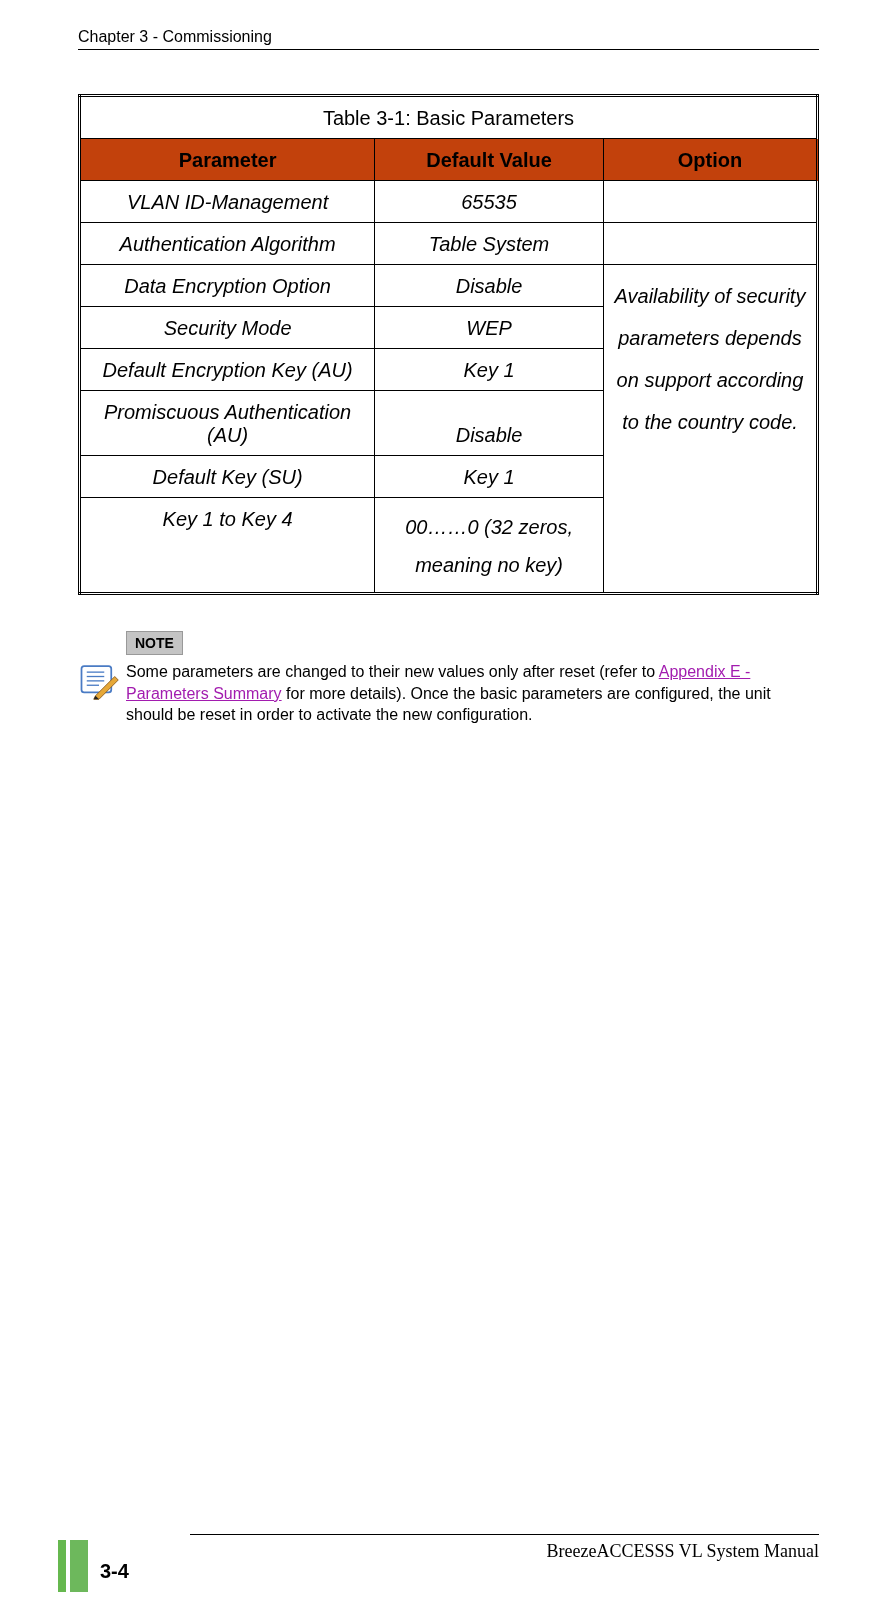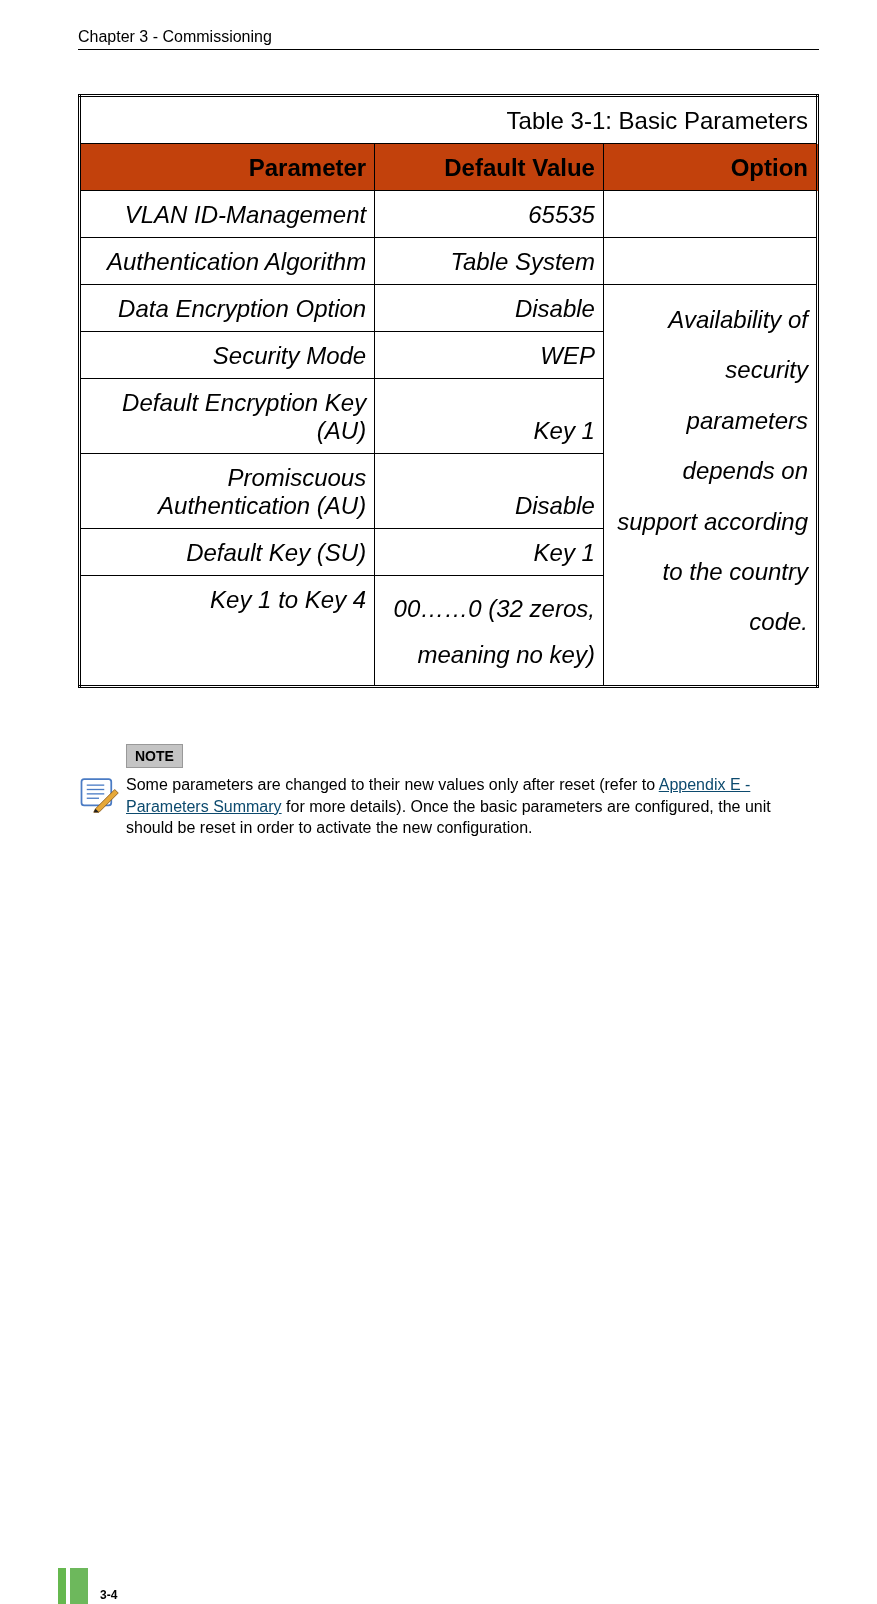--- a/index.html
+++ b/index.html
@@ -27,23 +27,23 @@
       left: 78px;
       right: 58px;
     }
     .params-table {
       width: 100%;
       border-collapse: collapse;
       border: 3px double #000;
     }
     .params-table th, .params-table td {
       padding: 10px 8px 8px 8px;
-      text-align: right;
+      text-align: center;
       vertical-align: bottom;
-      font-size: 24px;
+      font-size: 20px;
       font-weight: normal;
     }
     .table-title {
       text-align: center;
       font-weight: bold;
       padding: 14px 8px 10px 8px;
       font-size: 19px;
     }
     .header-row th {
       background: #c2410c;
@@ -65,21 +65,21 @@
     .comment-cell {
       vertical-align: top !important;
       border-left: 1px solid #000;
       padding-top: 10px;
       line-height: 2.1;
     }
     .multiline-val { line-height: 1.9; vertical-align: top !important; padding-top: 10px;}
     .multiline-param { vertical-align: top !important; padding-top: 10px; margin-top: 12px; }
     .no-bottom-border td { border-bottom: none !important; }
     .note-block {
-      margin-top: 56px;
+      margin-top: 36px;
       display: flex;
       align-items: flex-start;
     }
     .note-icon-col {
       width: 48px;
       flex-shrink: 0;
       padding-top: 28px;
     }
     .note-icon {
       width: 42px;
@@ -94,41 +94,41 @@
       font-weight: bold;
       font-size: 14px;
       padding: 3px 8px;
       border: 1px solid #999;
       margin-bottom: 6px;
     }
     .note-text {
       font-size: 16px;
       line-height: 1.35;
     }
-    .note-text a { color: #0c4a6e; }
+    .note-text a { color: #a21caf; }
     .page-footer {
       position: absolute;
       bottom: 42px;
       left: 0;
       right: 58px;
     }
     .footer-rule {
       margin-left: 190px;
       border-top: 1.5px solid #000;
       padding-top: 6px;
       text-align: right;
       font-family: Georgia, 'Times New Roman', serif;
       font-size: 18px;
     }
     .page-num {
       position: absolute;
       left: 100px;
       top: 26px;
       font-weight: bold;
-      font-size: 12px;
+      font-size: 20px;
     }
     .footer-bars {
       position: absolute;
       left: 58px;
       top: 6px;
     }
     .bar-green { display:inline-block; width: 8px; height: 52px; background:#66b84f; margin-right:4px;}
     .bar-green2 { display:inline-block; width: 18px; height: 52px; background:#6db85c;}
   </style>
 </head>
@@ -205,14 +205,15 @@
         <span>Some parameters are changed to their new values only after reset (refer to </span><a href="#">Appendix E - </a><a href="#">Parameters Summary</a><span> for more details). Once the basic parameters are configured, the unit should be reset in order to activate the new configuration.</span>
       </div>
     </div>
   </div>
 </div>
 
 <div class="page-footer">
   <div class="footer-bars">
     <span class="bar-green"></span><span class="bar-green2"></span>
   </div>
+  <div class="footer-rule">BreezeACCESSS VL System Manual</div>
   <div class="page-num">3-4</div>
 </div>
 
 </body></html>

